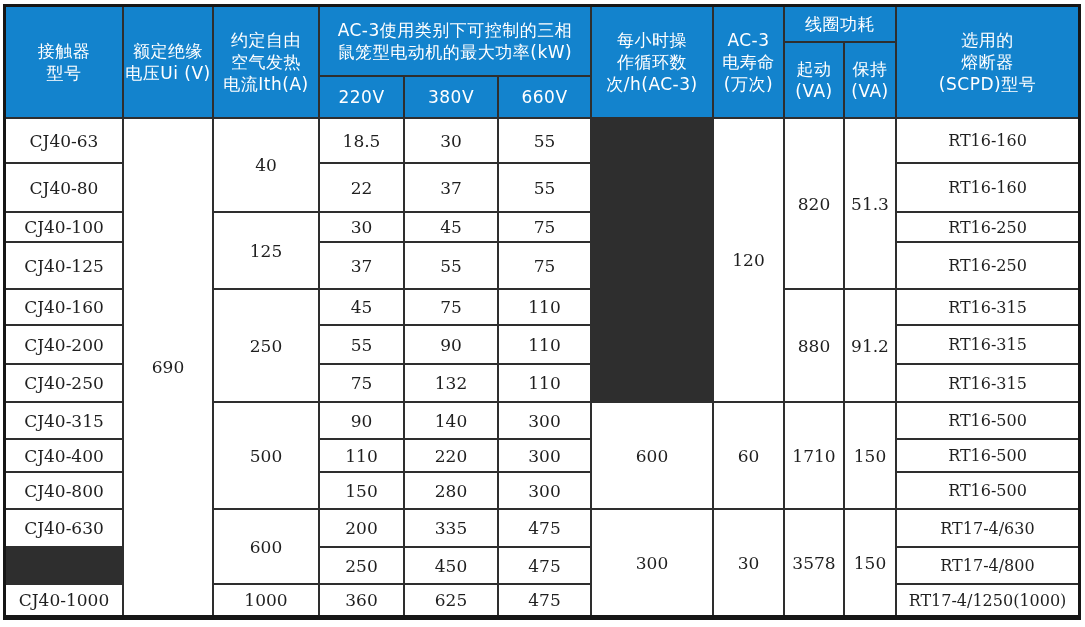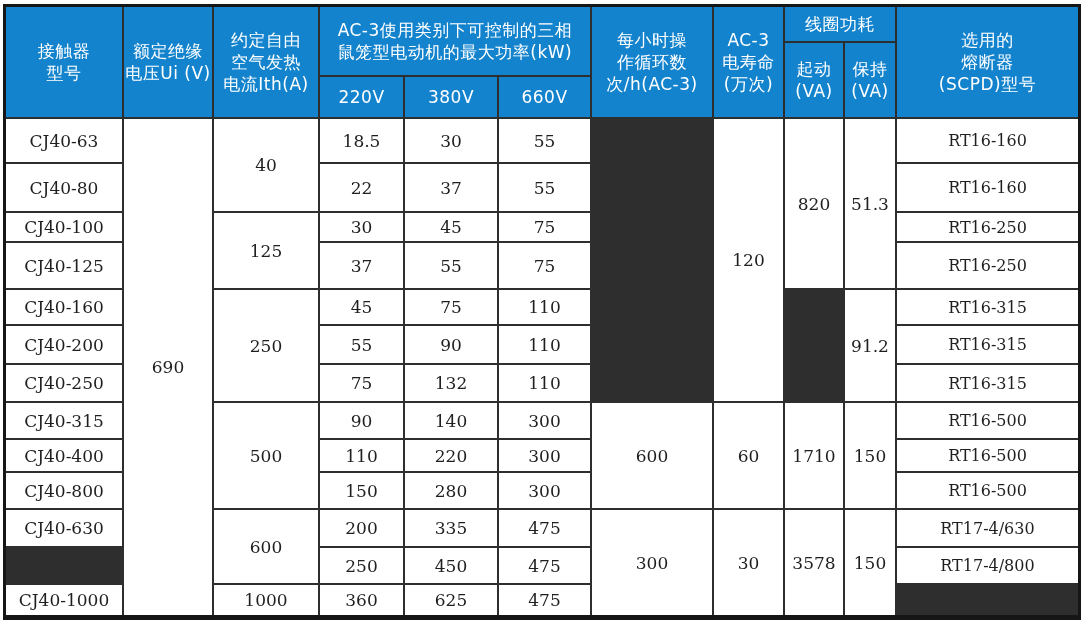--- a/index.html
+++ b/index.html
@@ -131,36 +131,38 @@
       <div class="bc" style="grid-column:6;grid-row:13">475</div>
 
       <div class="bc" style="grid-column:7;grid-row:8/11">600</div>
       <div class="bc" style="grid-column:7;grid-row:11/14">300</div>
 
       <div class="bc" style="grid-column:8;grid-row:1/8">120</div>
       <div class="bc" style="grid-column:8;grid-row:8/11">60</div>
       <div class="bc" style="grid-column:8;grid-row:11/14">30</div>
 
       <div class="bc" style="grid-column:9;grid-row:1/5">820</div>
+      <div class="bc" style="grid-column:9;grid-row:5/8">880</div>
       <div class="bc" style="grid-column:9;grid-row:8/11">1710</div>
       <div class="bc" style="grid-column:9;grid-row:11/14">3578</div>
 
       <div class="bc" style="grid-column:10;grid-row:1/5">51.3</div>
       <div class="bc" style="grid-column:10;grid-row:5/8">91.2</div>
       <div class="bc" style="grid-column:10;grid-row:8/11">150</div>
       <div class="bc" style="grid-column:10;grid-row:11/14">150</div>
 
       <div class="bc fuse-cell" style="grid-column:11;grid-row:1">RT16-160</div>
       <div class="bc fuse-cell" style="grid-column:11;grid-row:2">RT16-160</div>
       <div class="bc fuse-cell" style="grid-column:11;grid-row:3">RT16-250</div>
       <div class="bc fuse-cell" style="grid-column:11;grid-row:4">RT16-250</div>
       <div class="bc fuse-cell" style="grid-column:11;grid-row:5">RT16-315</div>
       <div class="bc fuse-cell" style="grid-column:11;grid-row:6">RT16-315</div>
       <div class="bc fuse-cell" style="grid-column:11;grid-row:7">RT16-315</div>
       <div class="bc fuse-cell" style="grid-column:11;grid-row:8">RT16-500</div>
       <div class="bc fuse-cell" style="grid-column:11;grid-row:9">RT16-500</div>
       <div class="bc fuse-cell" style="grid-column:11;grid-row:10">RT16-500</div>
       <div class="bc fuse-cell" style="grid-column:11;grid-row:11">RT17-4/630</div>
       <div class="bc fuse-cell" style="grid-column:11;grid-row:12">RT17-4/800</div>
+      <div class="bc fuse-cell" style="grid-column:11;grid-row:13">RT17-4/1250(1000)</div>
 
     </div>
   </div>
 </div>
 
 </body></html>

